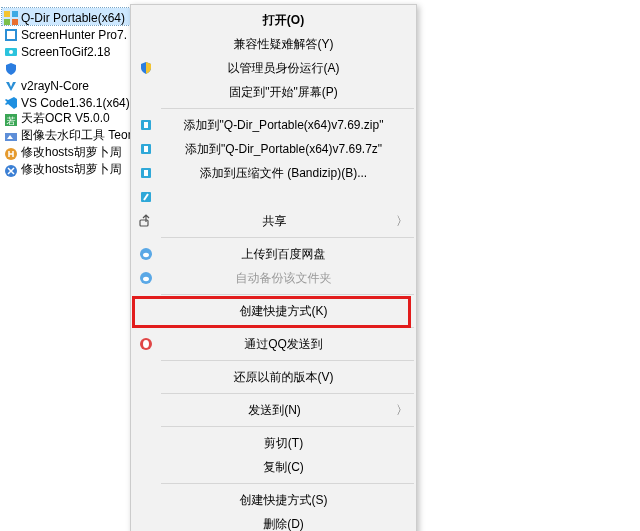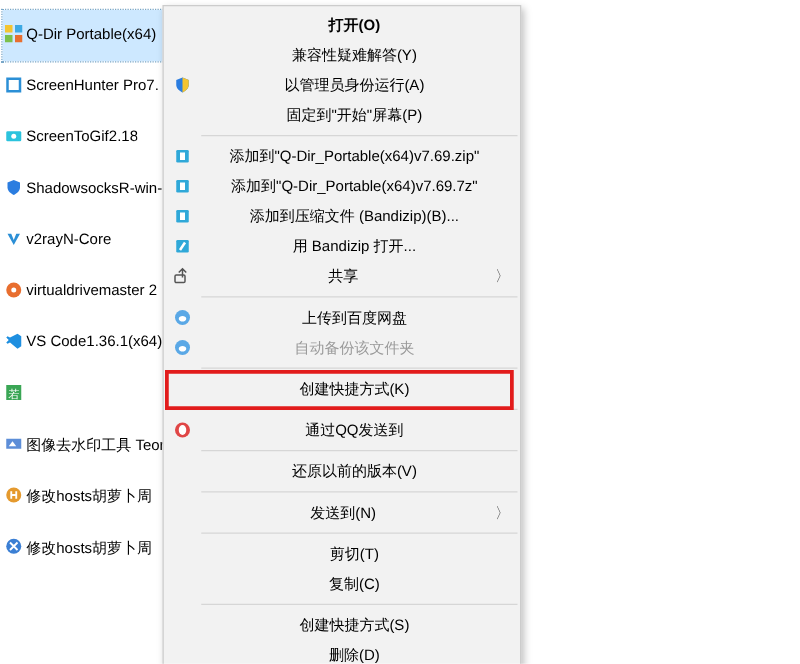--- a/index.html
+++ b/index.html
@@ -15,23 +15,23 @@
     position: relative;
   }
   .file-list {
     position: absolute;
     left: 2px;
     top: 8px;
     width: 150px;
   }
   .file-item {
     display: flex;
-    align-items: flex-start;
+    align-items: flex-end;
     height: 17px;
-    padding: 12px 2px;
+    padding: 0 2px;
     white-space: nowrap;
     overflow: hidden;
   }
   .file-item.selected {
     background: #cde8ff;
     outline: 1px dotted #7aa7c7;
   }
   .file-icon {
     width: 14px;
     height: 14px;
@@ -122,54 +122,45 @@
         </svg>
     </span>
     <span class="file-label">ScreenToGif2.18</span>
   </div>
   <div class="file-item">
     <span class="file-icon">
       <svg width="14" height="14">
           <path d="M7 1 L12 3 V7 C12 10 9 12 7 13 C5 12 2 10 2 7 V3 Z" fill="#2b7de0"></path>
         </svg>
     </span>
-    <span class="file-label">ShadowsocksR-win-</span>
   </div>
   <div class="file-item">
     <span class="file-icon">
       <svg width="14" height="14">
           <path d="M2 3 L7 12 L12 3 L9 3 L7 8 L5 3 Z" fill="#2b8fd6"></path>
         </svg>
     </span>
     <span class="file-label">v2rayN-Core</span>
-  </div>
-  <div class="file-item">
-    <span class="file-icon">
-      <svg width="14" height="14">
-          <circle cx="7" cy="7" r="6" fill="#e86e2f"></circle>
-          <circle cx="7" cy="7" r="2" fill="#fff"></circle>
-        </svg>
-    </span>
-    <span class="file-label">virtualdrivemaster 2</span>
   </div>
   <div class="file-item">
     <span class="file-icon">
       <svg width="14" height="14">
           <path d="M10 1 L13 3 V11 L10 13 L4 8 L2 9 L1 8 L3 6 L1 4 L2 3 L4 4 Z" fill="#1e8fe0"></path>
         </svg>
     </span>
     <span class="file-label">VS Code1.36.1(x64)</span>
   </div>
   <div class="file-item">
     <span class="file-icon">
       <svg width="14" height="14">
           <rect x="1" y="1" width="12" height="12" fill="#3aa655"></rect>
           <text x="7" y="11" font-size="9" text-anchor="middle" fill="#fff">若</text>
         </svg>
     </span>
+    <span class="file-label">天若OCR V5.0.0</span>
   </div>
   <div class="file-item">
     <span class="file-icon">
       <svg width="14" height="14">
           <rect x="1" y="3" width="12" height="8" fill="#5d8ed8"></rect>
           <path d="M3 9 L6 5 L9 9 Z" fill="#fff"></path>
         </svg>
     </span>
     <span class="file-label">图像去水印工具 Teor</span>
   </div>
@@ -243,21 +234,20 @@
       </span>
       <span class="ctx-label">添加到压缩文件 (Bandizip)(B)...</span>
     </div>
     <div class="ctx-row">
       <span class="ctx-ico">
         <svg width="16" height="16">
           <rect x="3" y="3" width="10" height="10" rx="1" fill="#2fa8d8"></rect>
           <path d="M6 11 L10 5" stroke="#fff" stroke-width="2"></path>
         </svg>
       </span>
-      <span class="ctx-label">用 Bandizip 打开...</span>
     </div>
     <div class="ctx-row">
       <span class="ctx-ico">
         <svg width="16" height="16">
           <rect x="2" y="7" width="8" height="6" rx="1" fill="none" stroke="#555" stroke-width="1.2"></rect>
           <path d="M8 9 V2 M5 5 L8 2 L11 5" fill="none" stroke="#555" stroke-width="1.2"></path>
         </svg>
       </span>
       <span class="ctx-label">共享</span>
       <span class="ctx-arrow">〉</span>

